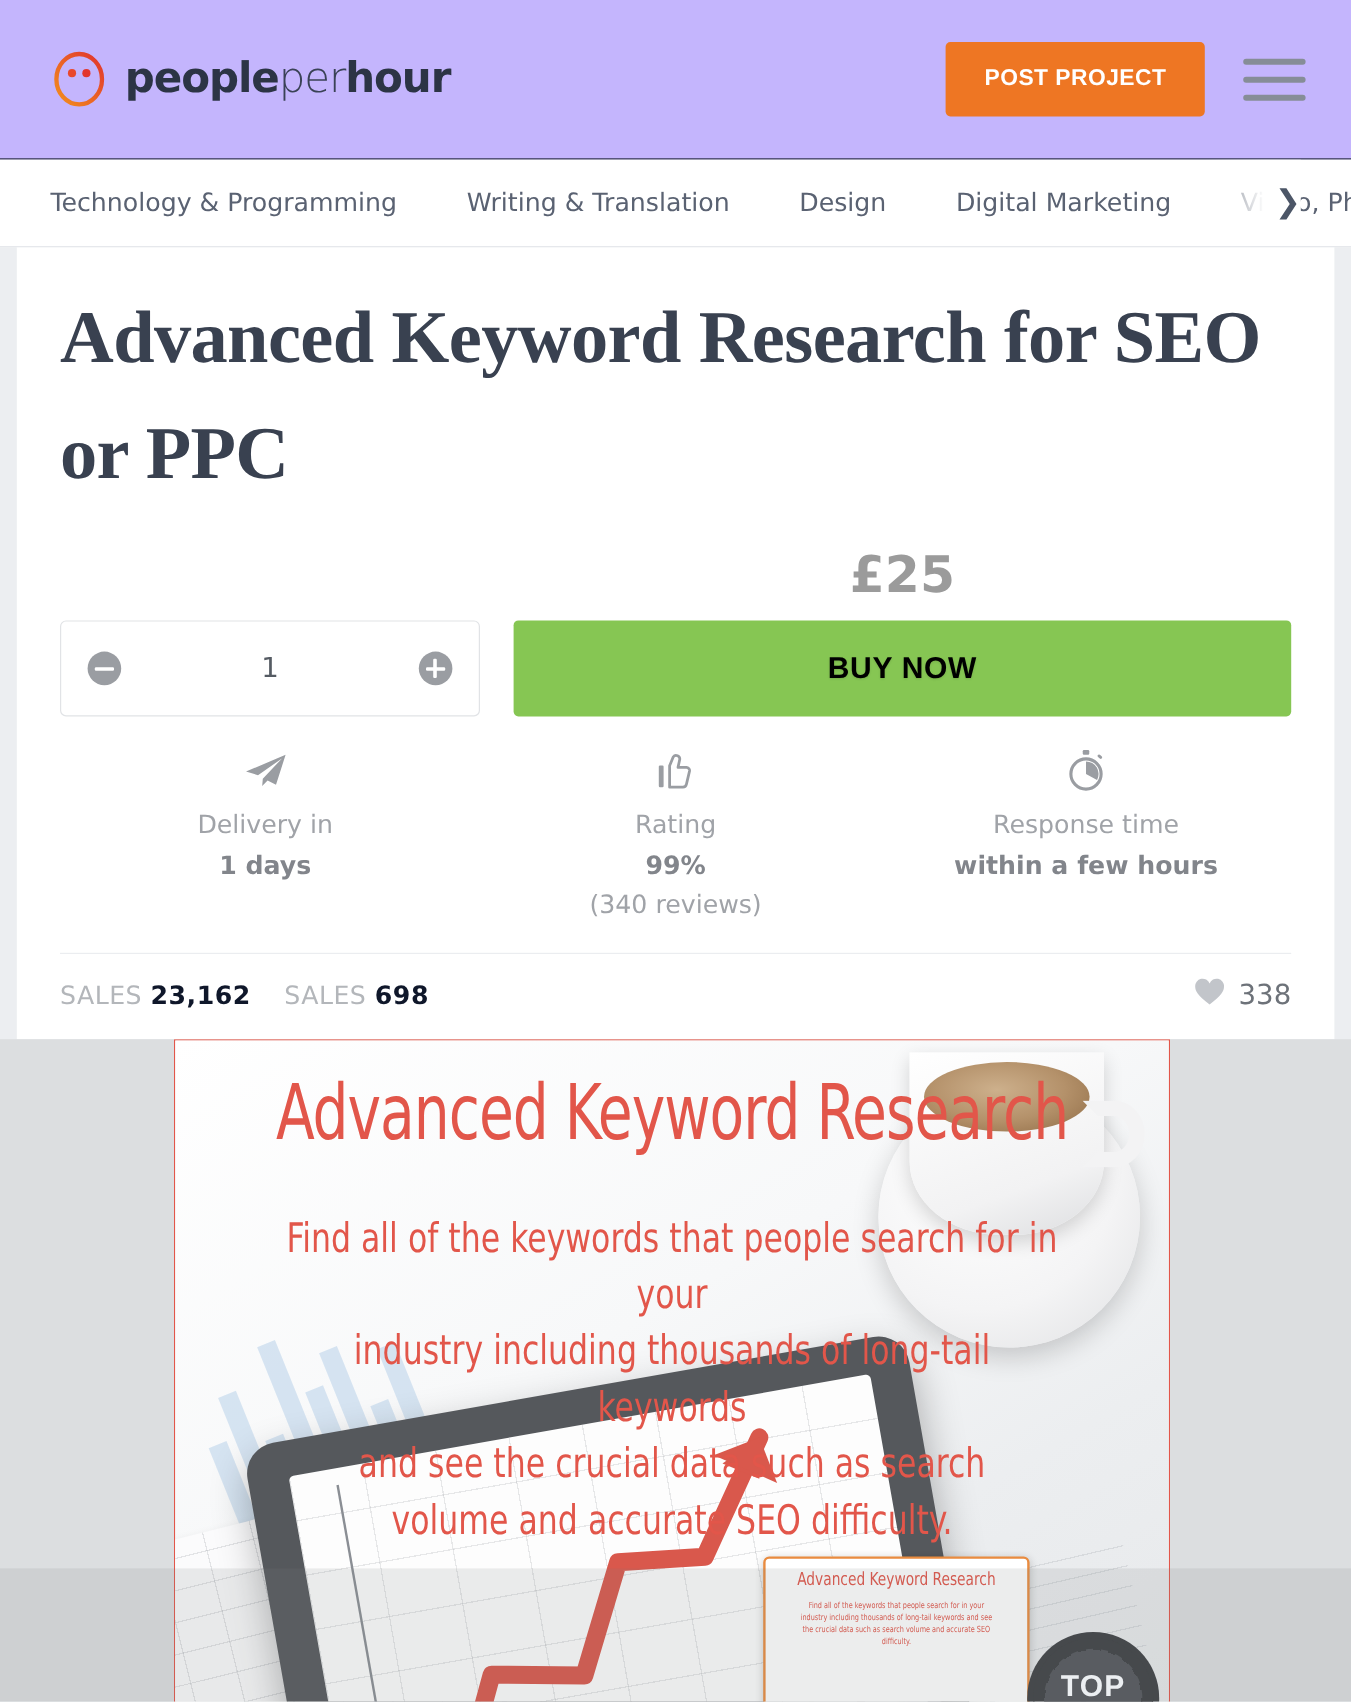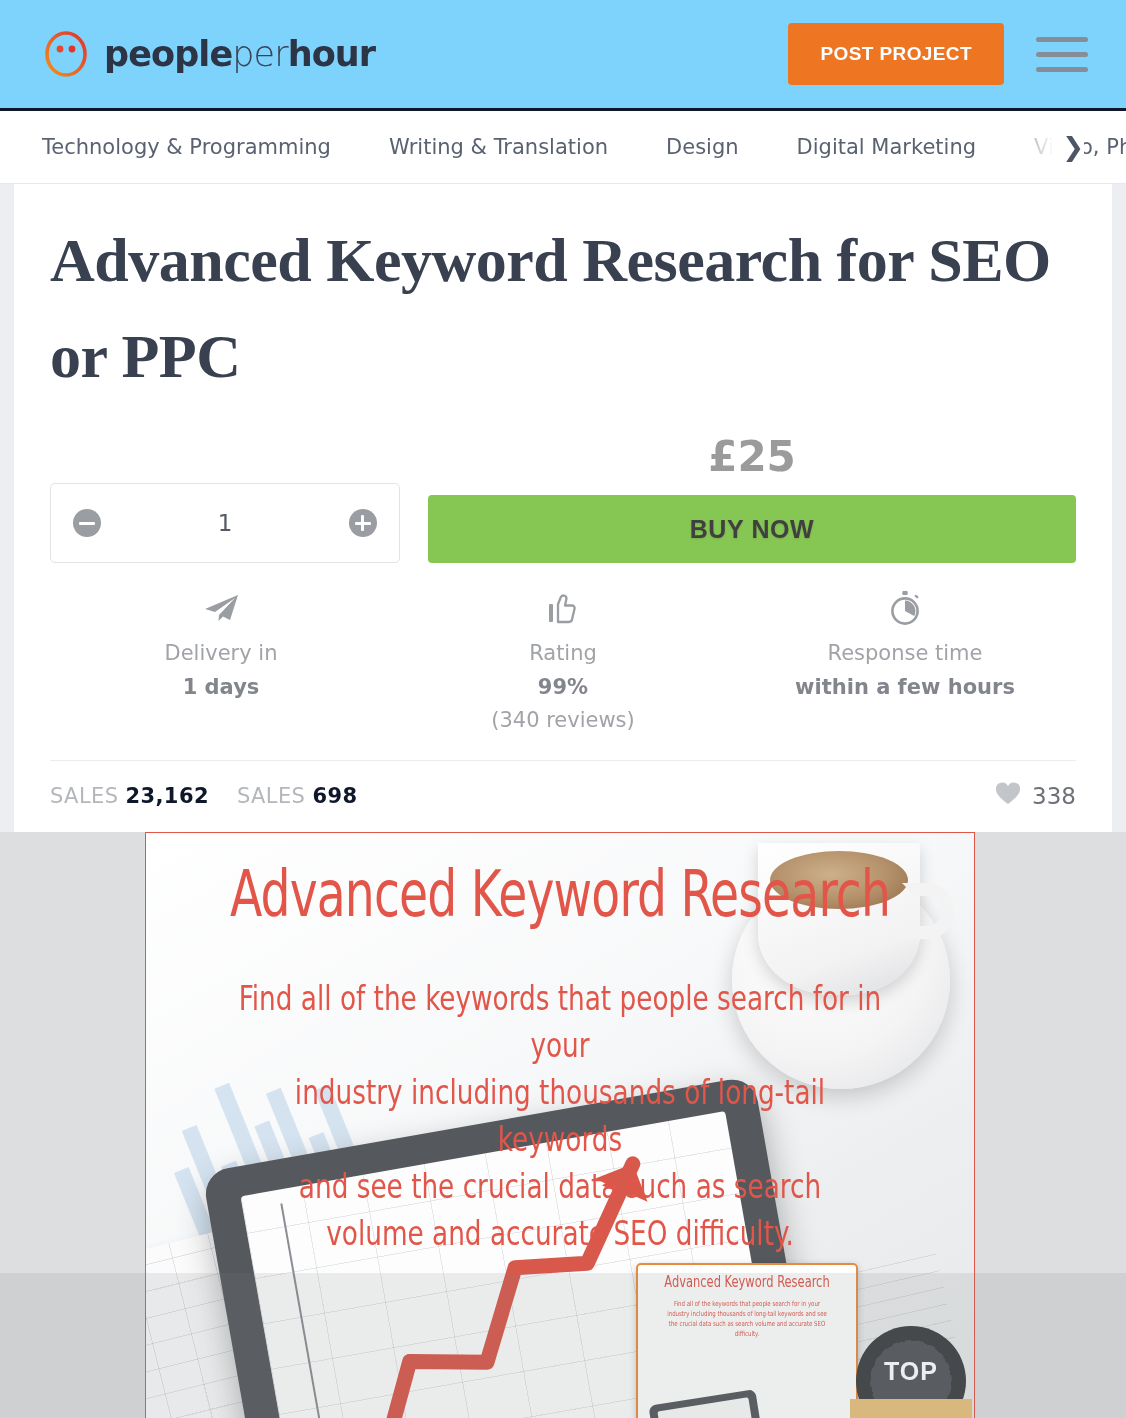--- a/index.html
+++ b/index.html
@@ -7,26 +7,26 @@
   html, body {
     width: 1126px;
     height: 1418px;
     overflow: hidden;
     background: #eceef1;
     font-family: "Liberation Sans", sans-serif;
   }
 
   
   .header {
-    height: 111px;
-    background: #7dd3fc;
+    height: 133px;
+    background: #c4b5fd;
     display: flex;
     align-items: center;
     padding: 0 36px 0 42px;
-    border-bottom: 3px solid #0f172a;
+    border-bottom: 1px solid #0f172a;
     position: relative;
   }
   .logo-wrap {
     display: flex;
     align-items: center;
     gap: 14px;
   }
   .logo-mark {
     width: 48px;
     height: 48px;
@@ -191,25 +191,25 @@
     border-radius: 1px;
   }
   .qty-val {
     font-size: 23px;
     color: #555b63;
     font-family: "DejaVu Sans", sans-serif;
   }
 
   .buy-now {
     width: 100%;
-    height: 68px;
+    height: 80px;
     background: #86c653;
     border: none;
     border-radius: 4px;
-    color: #404040;
+    color: #000000;
     font-size: 25px;
     font-weight: bold;
     letter-spacing: 0.6px;
     cursor: pointer;
     text-shadow: 0 1px 2px rgba(0,0,0,0.12);
     font-family: "Liberation Sans", sans-serif;
   }
 
   
   .stats {

